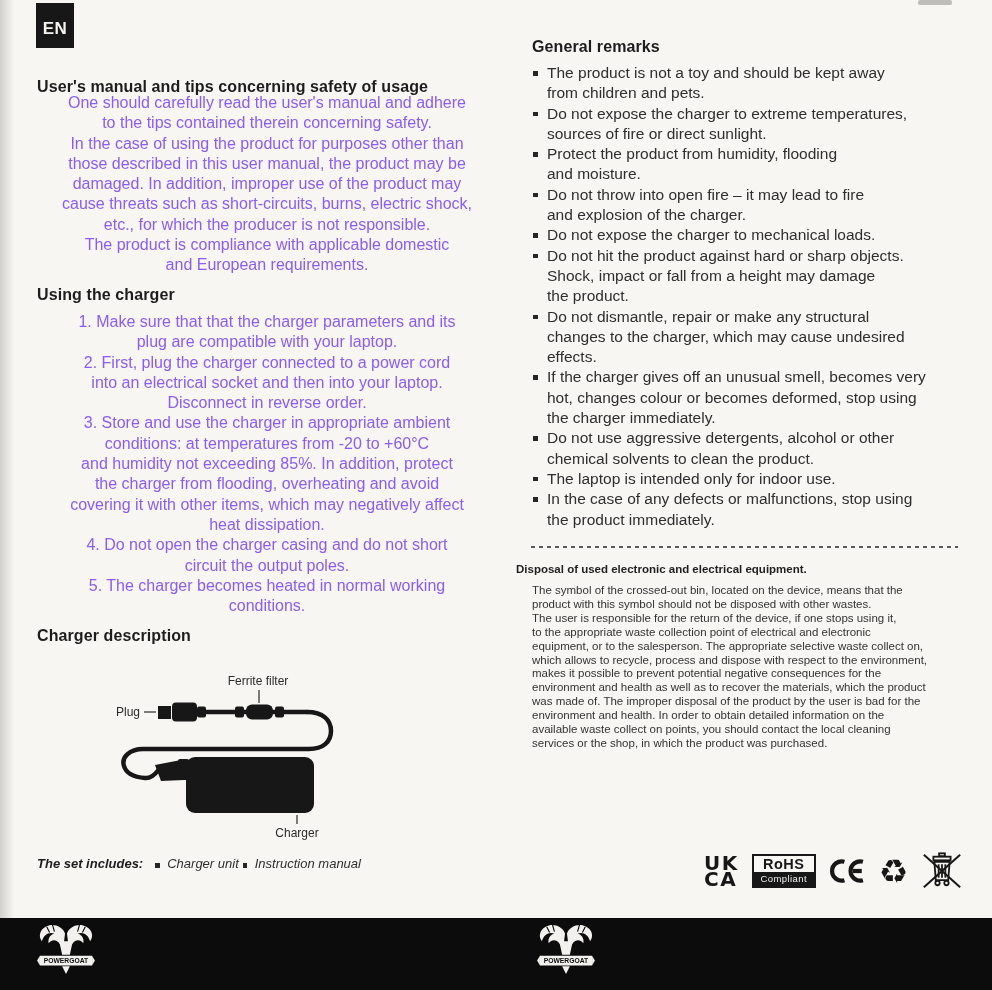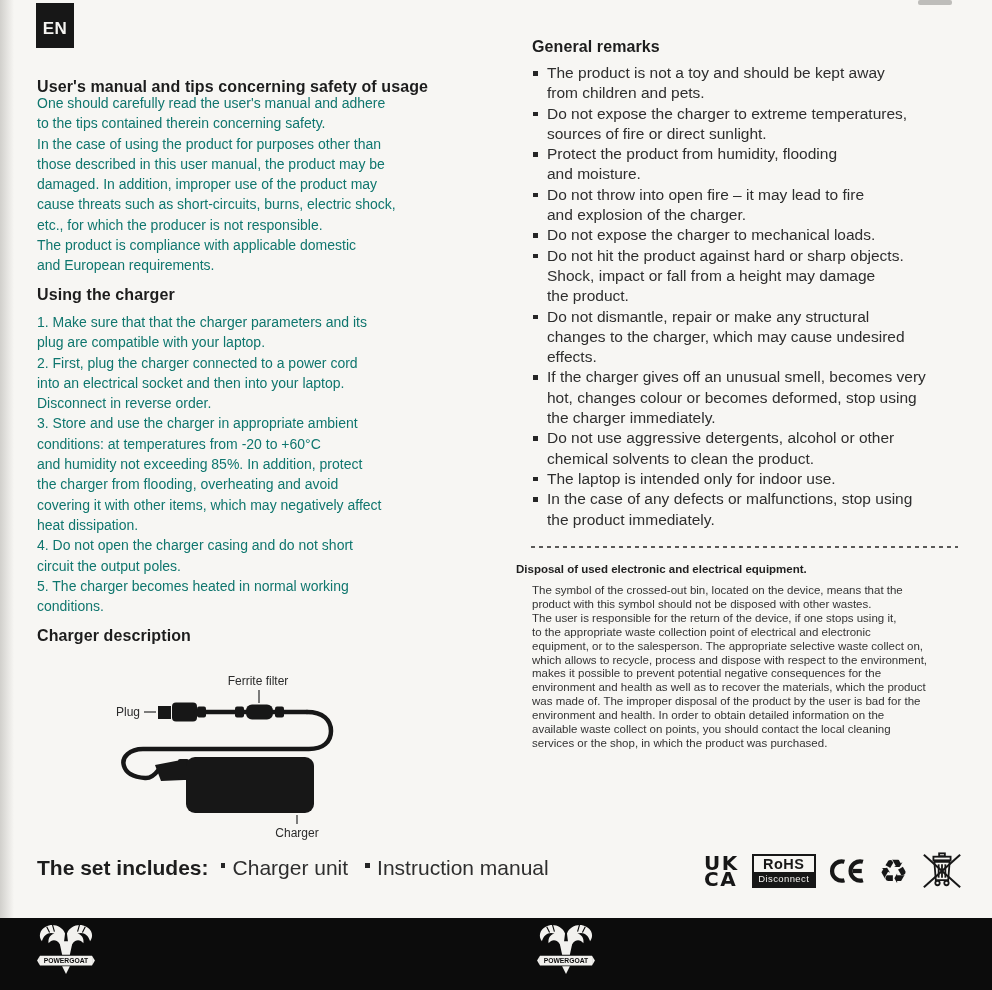--- a/index.html
+++ b/index.html
@@ -21,22 +21,22 @@
     padding-top:7px; font-weight:700; font-size:17px; letter-spacing:.5px;
   }
 
   .h-main { position:absolute; font-weight:700; font-size:16px; color:#1d1d1d; letter-spacing:.1px; }
   #sec1-h { left:37px; top:66px; width:455px;margin-top:12px; }
   #sec2-h { left:37px; top:286px; }
   #sec3-h { left:37px; top:627px; }
   #gr-h   { left:532px; top:38px; }
 
   .para {
-    position:absolute; font-size:14px; line-height:20.3px; white-space:pre-line;
-    color:#0f766e; width:460px;
+    position:absolute; font-size:16px; line-height:20.3px; white-space:pre-line;
+    color:#8b5cf6; width:460px;text-align:center;
   }
   #sec1-p { left:37px; top:93px; }
   #sec2-p { left:37px; top:312px; }
 
   
   .gr-list { position:absolute; left:532px; top:63px; width:445px; list-style:none; }
   .gr-list li { position:relative; padding-left:15px; font-size:15.5px; line-height:20.3px; color:#2e2e2e; }
   .sq { position:absolute; left:1px; top:8px; width:4.5px; height:4.5px; background:#262626; display:inline-block; }
   .li-text { white-space:pre-line; }
 
@@ -50,24 +50,24 @@
     line-height:13.9px; white-space:pre-line; color:#333; }
 
   
   .diagram { position:absolute; left:100px; top:662px; }
   .diagram .dlabel { font-family:"Liberation Sans","DejaVu Sans",sans-serif; font-size:12px; fill:#2b2b2b; }
   .diagram .wire { stroke:#171717; stroke-width:4.5; fill:none; stroke-linecap:round; }
   .diagram .thin { stroke:#3a3a3a; stroke-width:1.3; }
   .diagram .blk { fill:#171717; }
 
   
-  .set-includes { position:absolute; left:37px; top:856px; font-size:21px; color:#2e2e2e;
-    display:flex; align-items:flex-start; gap:11px; }
+  .set-includes { position:absolute; left:37px; top:856px; font-size:13px; color:#2e2e2e;
+    display:flex; align-items:flex-start; gap:11px;font-style:italic; }
   .set-includes b { color:#1d1d1d; }
-  .inline-items { display:inline-flex; gap:16px; }
+  .inline-items { display:inline-flex; gap:3px; }
   .inline-item { position:relative; padding-left:13px; }
   .inline-item .sq { top:7px; }
 
   
   .certs { position:absolute; left:704px; top:848px; height:46px; display:flex; align-items:center; gap:13px; }
   .ukca { font-weight:800; font-size:20px; line-height:16.5px; letter-spacing:1.5px; color:#171717;
     font-family:"DejaVu Sans","Liberation Sans",sans-serif; }
   .rohs { border:2.5px solid #171717; text-align:center; min-width:64px; background:#f7f6f3; }
   .rohs-top { font-weight:800; font-size:14.5px; padding:0 4px; color:#171717; letter-spacing:.5px; }
   .rohs-bottom { background:#171717; color:#f3f2ef; font-size:9.5px; padding:1px 3px 2px; letter-spacing:.4px; }
@@ -252,21 +252,21 @@
 available waste collect on points, you should contact the local cleaning
 services or the shop, in which the product was purchased.</p>
 
   <div class="certs">
     <div class="ukca">
       <div>UK</div>
       <div>CA</div>
     </div>
     <div class="rohs">
       <div class="rohs-top">RoHS</div>
-      <div class="rohs-bottom">Disconnect</div>
+      <div class="rohs-bottom">Compliant</div>
     </div>
     <svg class="cert-svg" role="img" width="37" height="26" viewBox="0 0 48 32" aria-label="CE">
       <path d="M 20 4 A 12.5 12.5 0 1 0 20 28" fill="none" stroke="#171717" stroke-width="5.5"></path>
       <path d="M 44 4 A 12.5 12.5 0 1 0 44 28" fill="none" stroke="#171717" stroke-width="5.5"></path>
       <path d="M 31 16 H 42.5" fill="none" stroke="#171717" stroke-width="5.5"></path>
     </svg>
     <span class="recycle">♻</span>
     <svg class="cert-svg" width="42" height="42" viewBox="0 0 44 44">
       <g stroke="#171717" fill="none" stroke-width="1.9">
         <rect x="19" y="3.5" width="6" height="3"></rect>

